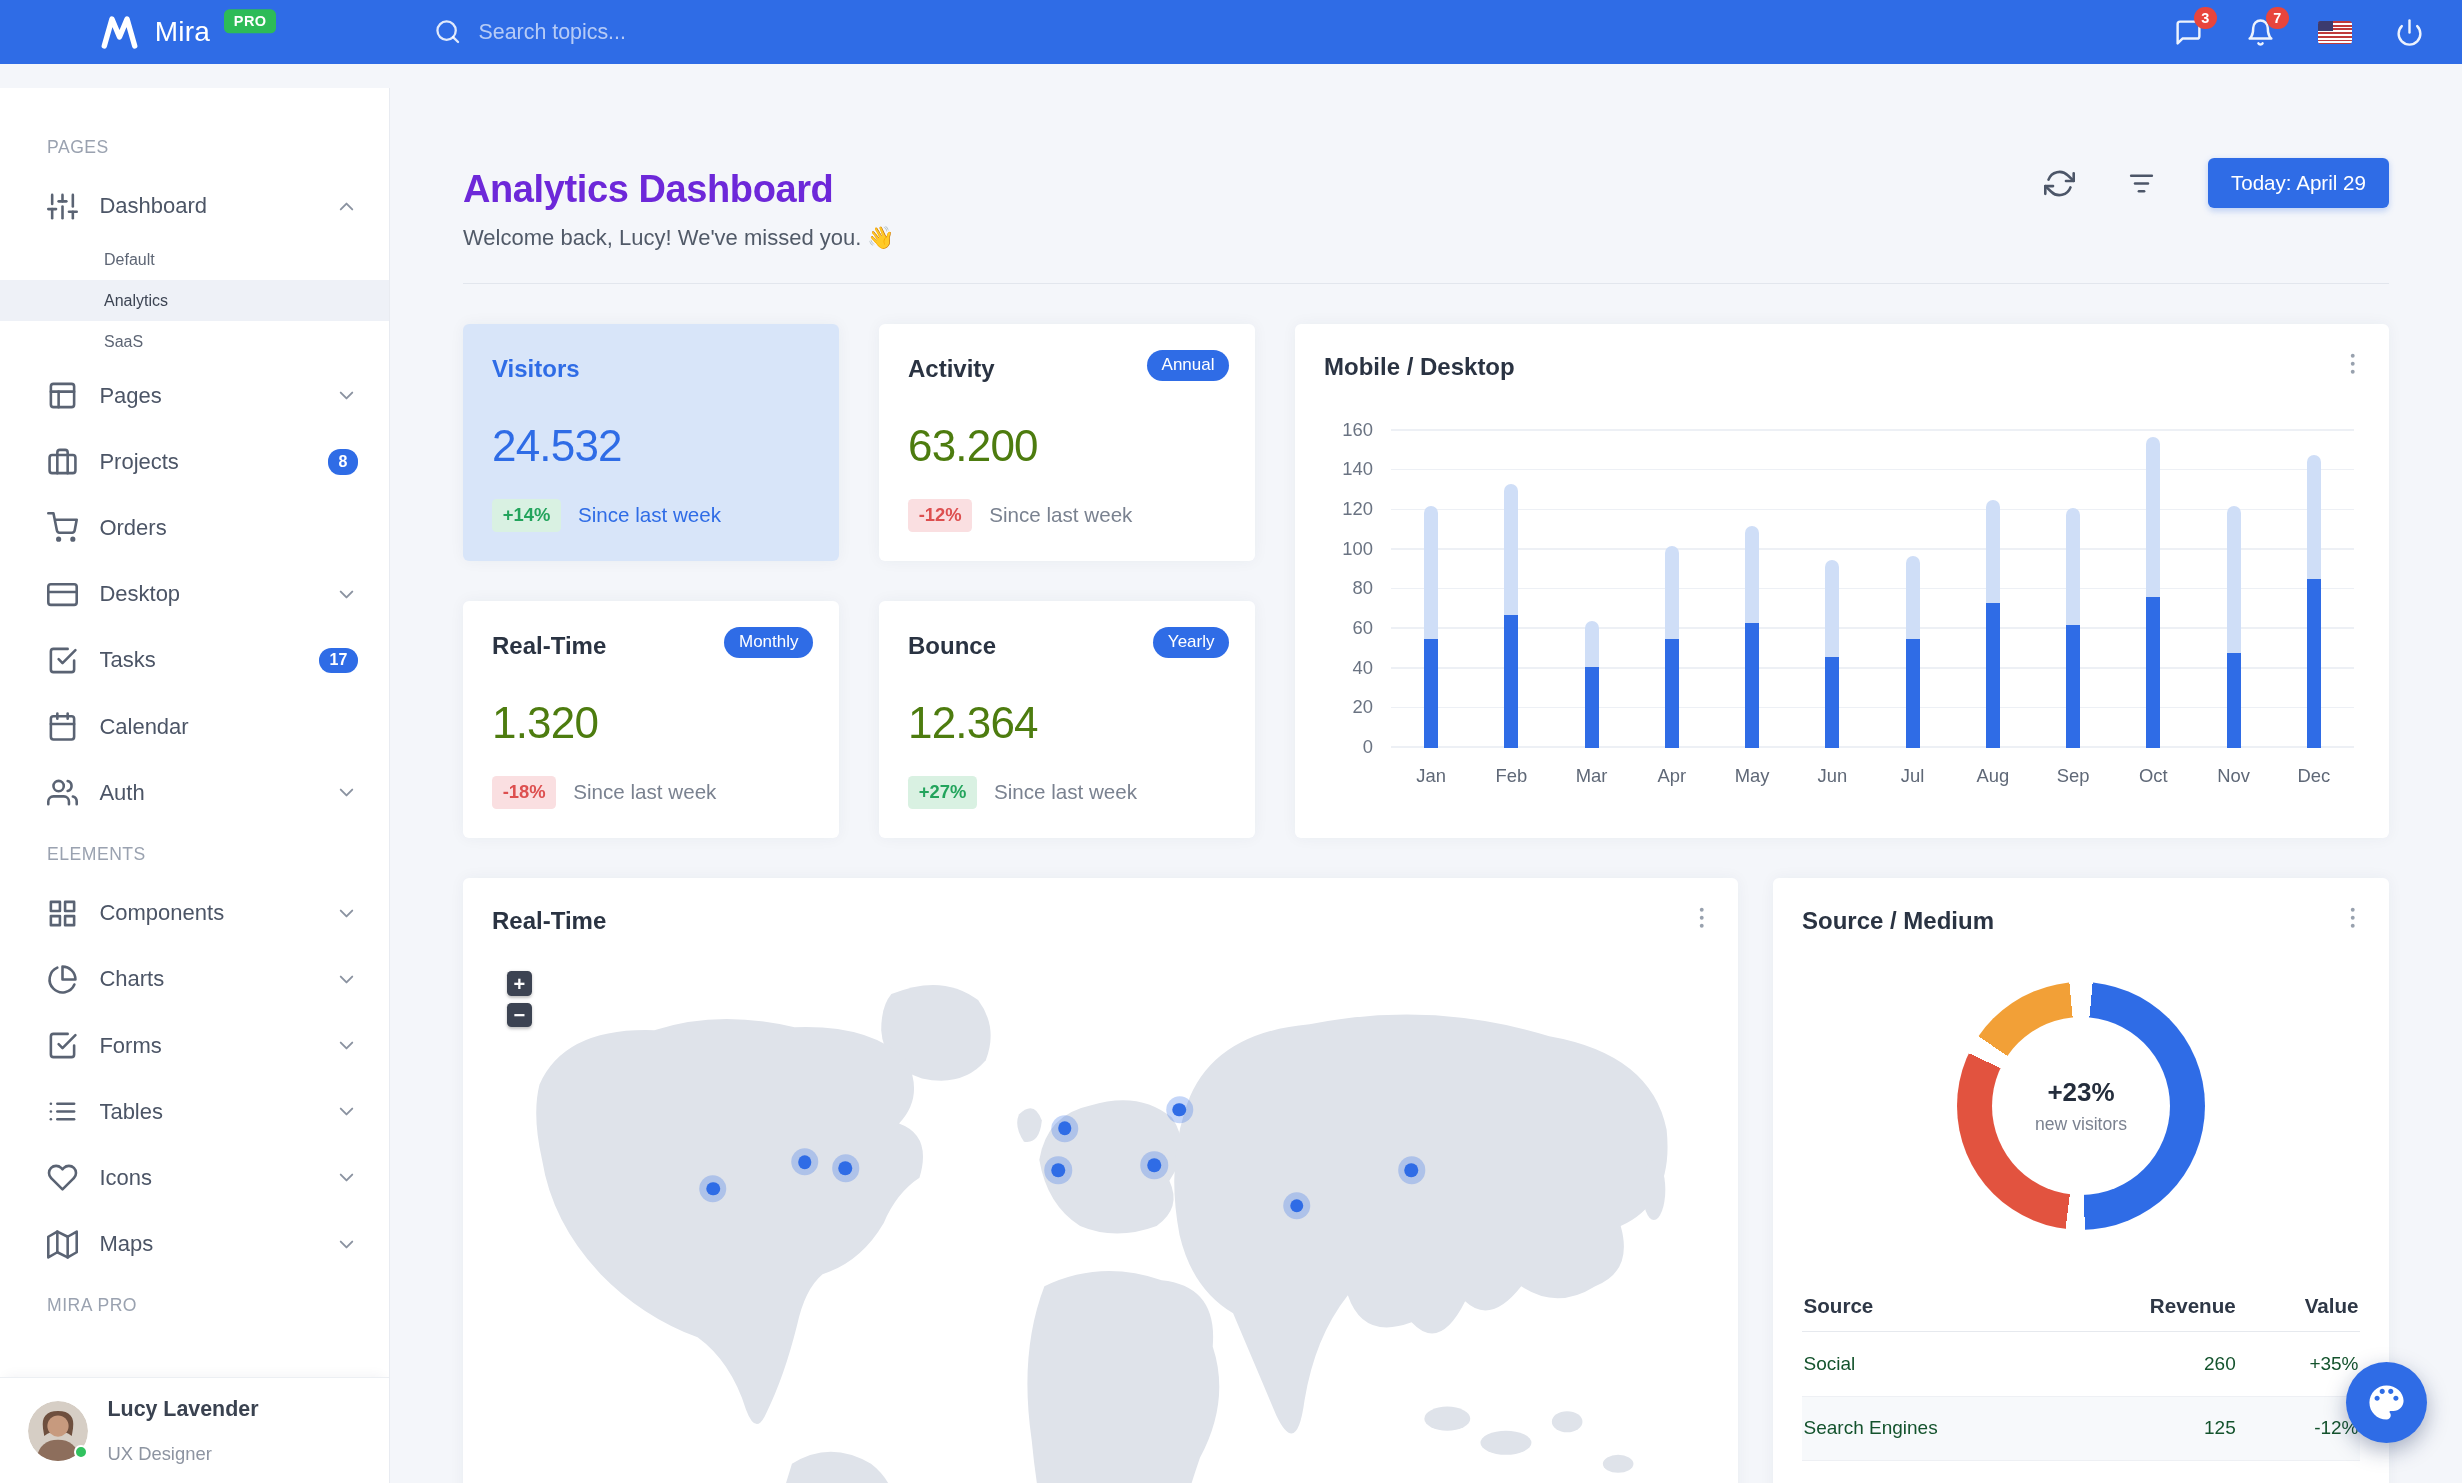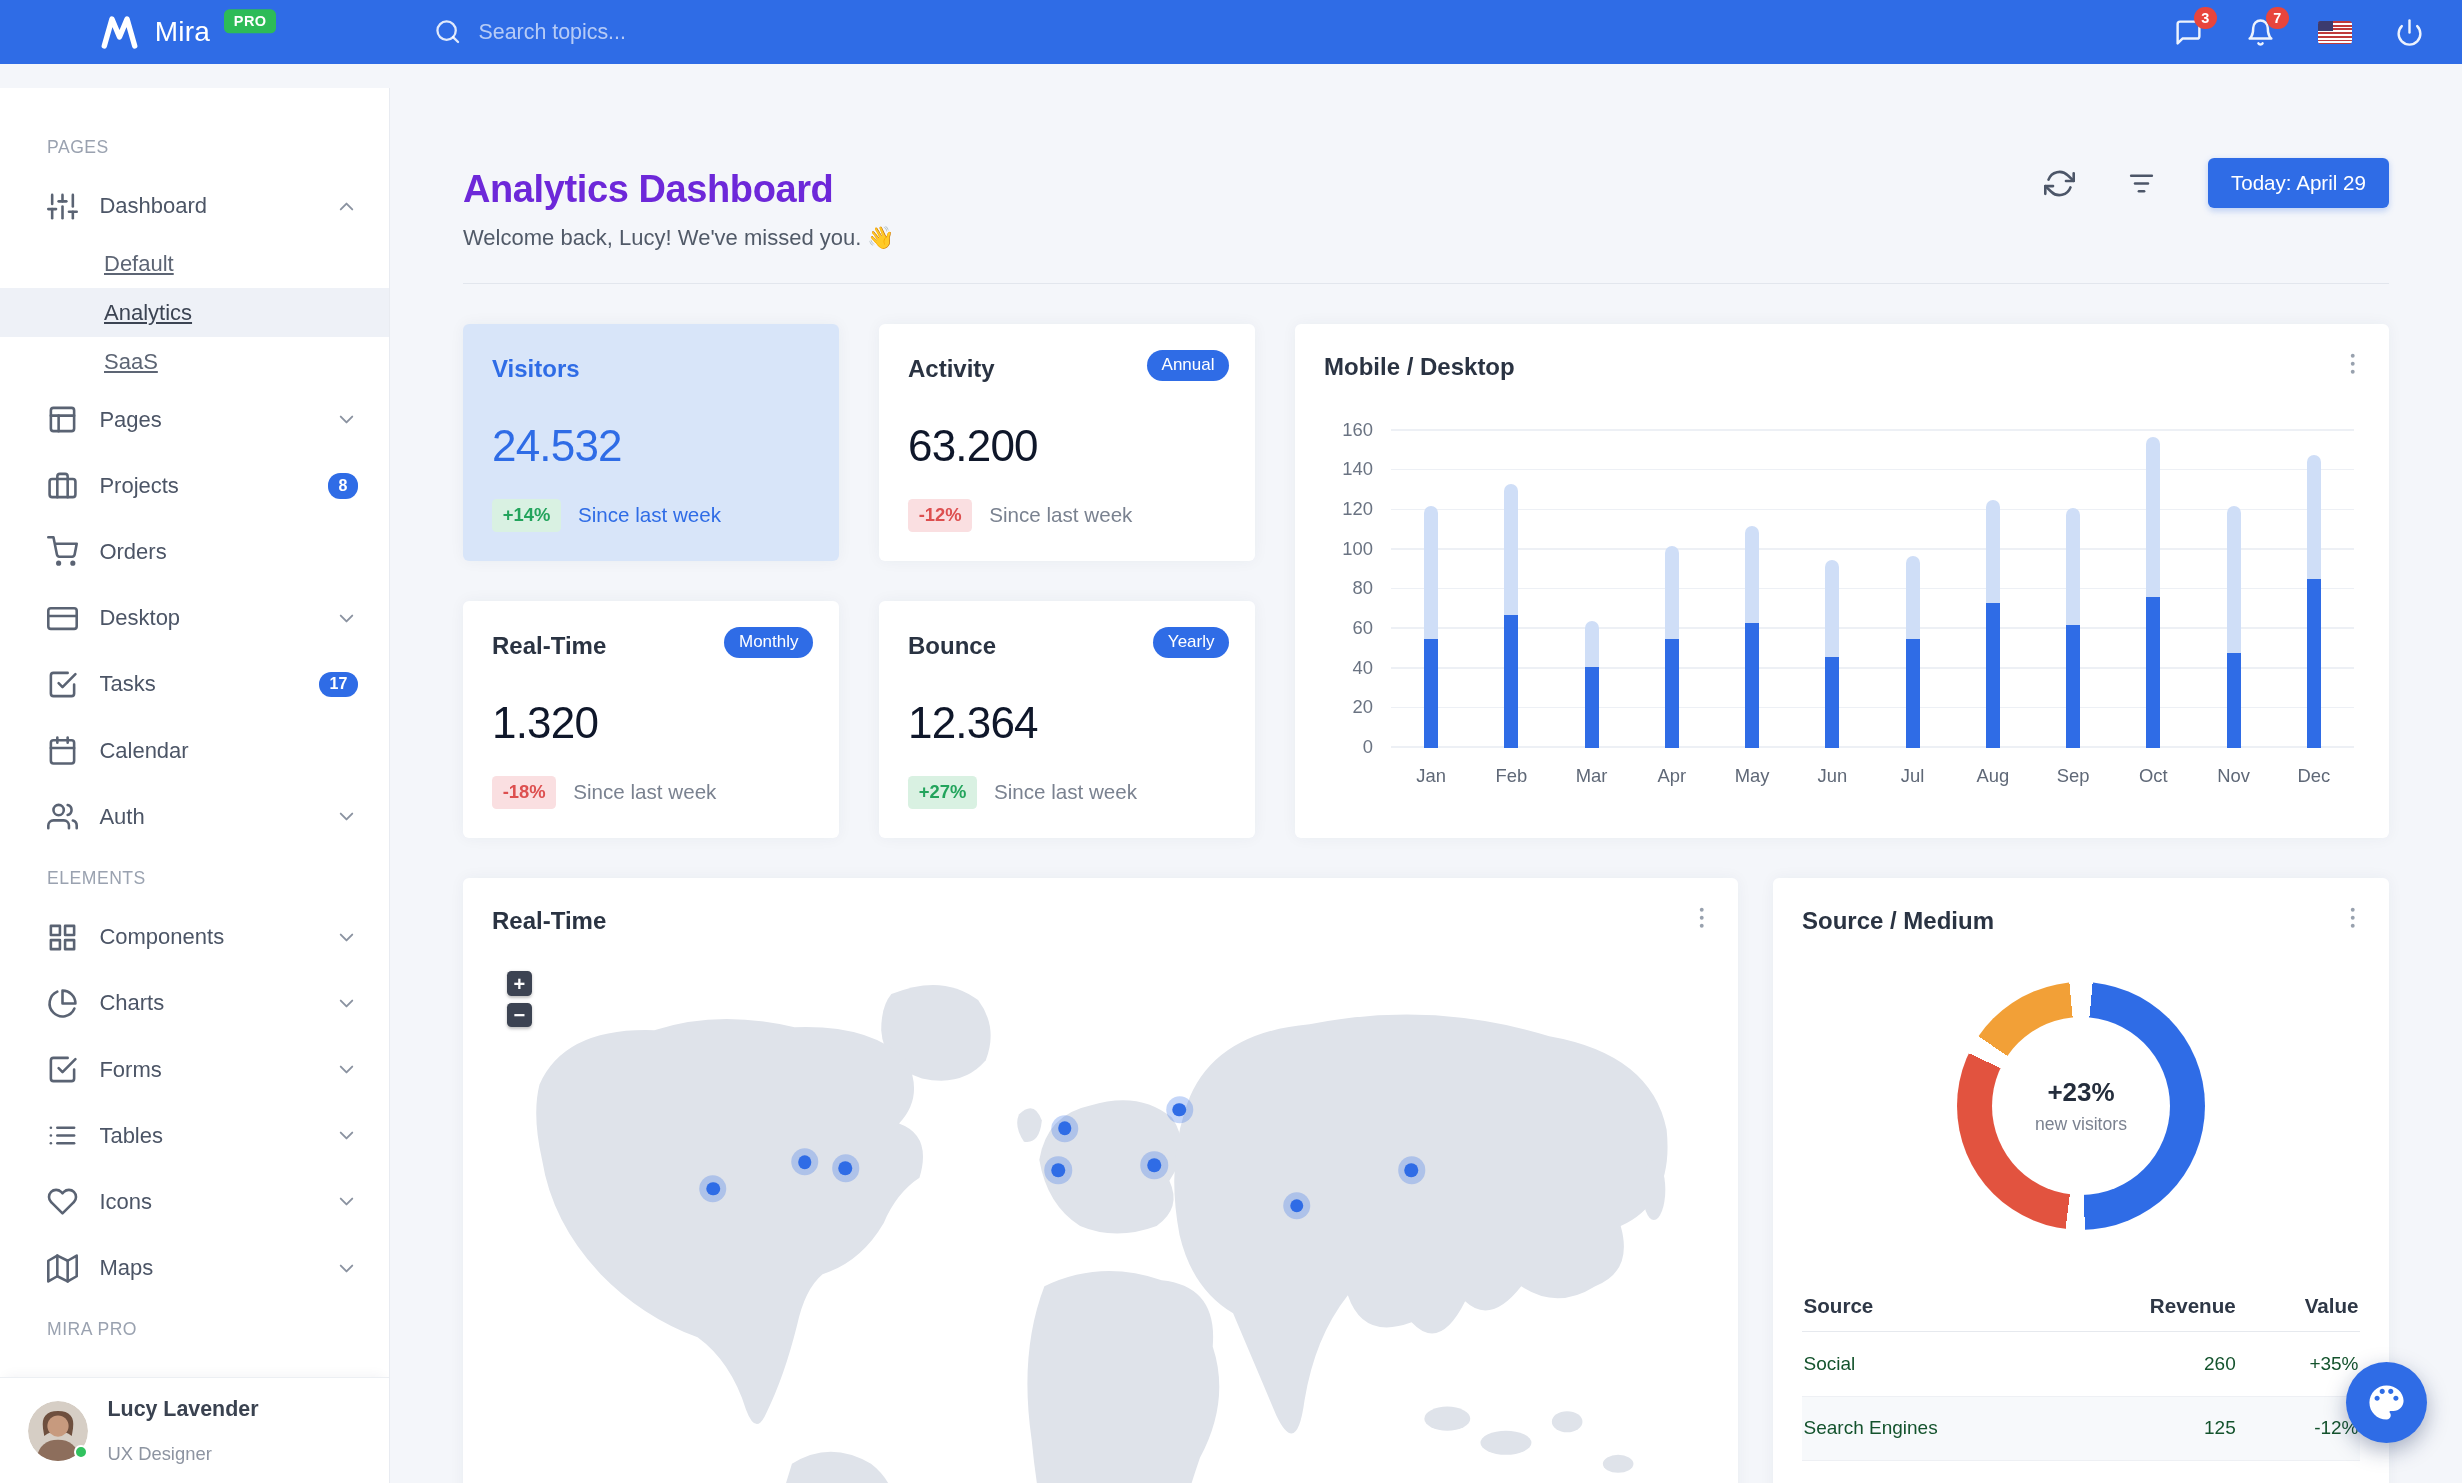--- a/index.html
+++ b/index.html
@@ -59,21 +59,21 @@
     background: #fff; border-right: 1.5px solid #e8ebf1; z-index: 40; overflow: hidden;
   }
   .side-nav { padding-top: 49px; }
   .section-label { padding: 0 0 15.3px 47px; font-size: 17.6px; font-weight: 500; color: #9aa2b0; letter-spacing: 0.5px; }
   .section-label.mt { margin-top: 18px; }
   .side-item { display: flex; align-items: center; gap: 21.4px; padding: 17.6px 31px 17.6px 47px; font-size: 22px; color: #4c5566; }
   .side-item .icn { width: 31px; height: 31px; color: #5a6373; flex-shrink: 0; }
   .side-label { flex: 1; }
   .chev { width: 23px; height: 23px; color: #8b93a1; flex-shrink: 0; }
   .side-badge { background: var(--blue); color: #fff; font-size: 16px; font-weight: 600; padding: 3.8px 10.7px; border-radius: 12.2px; }
-  .side-sub { display: block; padding: 11.5px 31px 11.5px 104px; font-size: 22px; color: #5d6574; text-decoration: underline; }
+  .side-sub { display: block; padding: 11.5px 31px 11.5px 104px; font-size: 16px; color: #5d6574; }
   .side-sub.active { background: #eef1f7; color: #3c4453; }
   .side-footer {
     position: absolute; bottom: 0; left: 0; right: 0; background: #fff;
     display: flex; align-items: center; gap: 20px; padding: 18.4px 27.5px;
     border-top: 1.5px solid #eceff3; box-shadow: 0 -7.6px 12.2px -6.1px rgba(30,40,60,.06);
   }
   .avatar { position: relative; width: 60px; height: 60px; flex-shrink: 0; }
   .avatar svg { width: 100%; height: 100%; border-radius: 50%; display: block; }
   .status-dot { position: absolute; right: 0; bottom: 1.5px; width: 13.8px; height: 13.8px; background: #31c25f; border: 2.3px solid #fff; border-radius: 50%; }
   .user-meta { display: flex; flex-direction: column; }
@@ -99,21 +99,21 @@
 
   .card { background: #fff; border-radius: 6.1px; box-shadow: 0 0 15.3px rgba(40,50,70,.05); }
   .card-head { display: flex; justify-content: space-between; align-items: flex-start; }
   .card-title { font-size: 24px; font-weight: 600; color: #2a3342; }
   .kebab { color: #98a1ae; margin: -3.1px -6.1px 0 0; }
   .kebab .icn { width: 27.5px; height: 27.5px; }
 
   
   .stat-card { position: relative; padding: 31px 29px; }
   .stat-title { font-size: 24px; font-weight: 600; color: #2a3342; }
-  .stat-value { margin-top: 38px; font-size: 44px; font-weight: 400; color: #0f172a; letter-spacing: -0.8px; }
+  .stat-value { margin-top: 38px; font-size: 44px; font-weight: 400; color: #4d7c0f; letter-spacing: -0.8px; }
   .stat-foot { position: absolute; left: 29px; bottom: 29px; display: flex; align-items: center; gap: 17px; }
   .chip { font-size: 18.4px; font-weight: 600; padding: 5.4px 10.7px; border-radius: 4.6px; }
   .chip.pos { color: var(--green); background: var(--green-bg); }
   .chip.neg { color: var(--red); background: var(--red-bg); }
   .stat-caption { font-size: 20.6px; color: #7a8290; }
   .pill {
     position: absolute; top: 26px; right: 26px; background: var(--blue); color: #fff;
     font-size: 17px; font-weight: 500; padding: 5.4px 14.5px; border-radius: 764px;
   }
   .stat-card.hl { background: #d8e5f9; }

